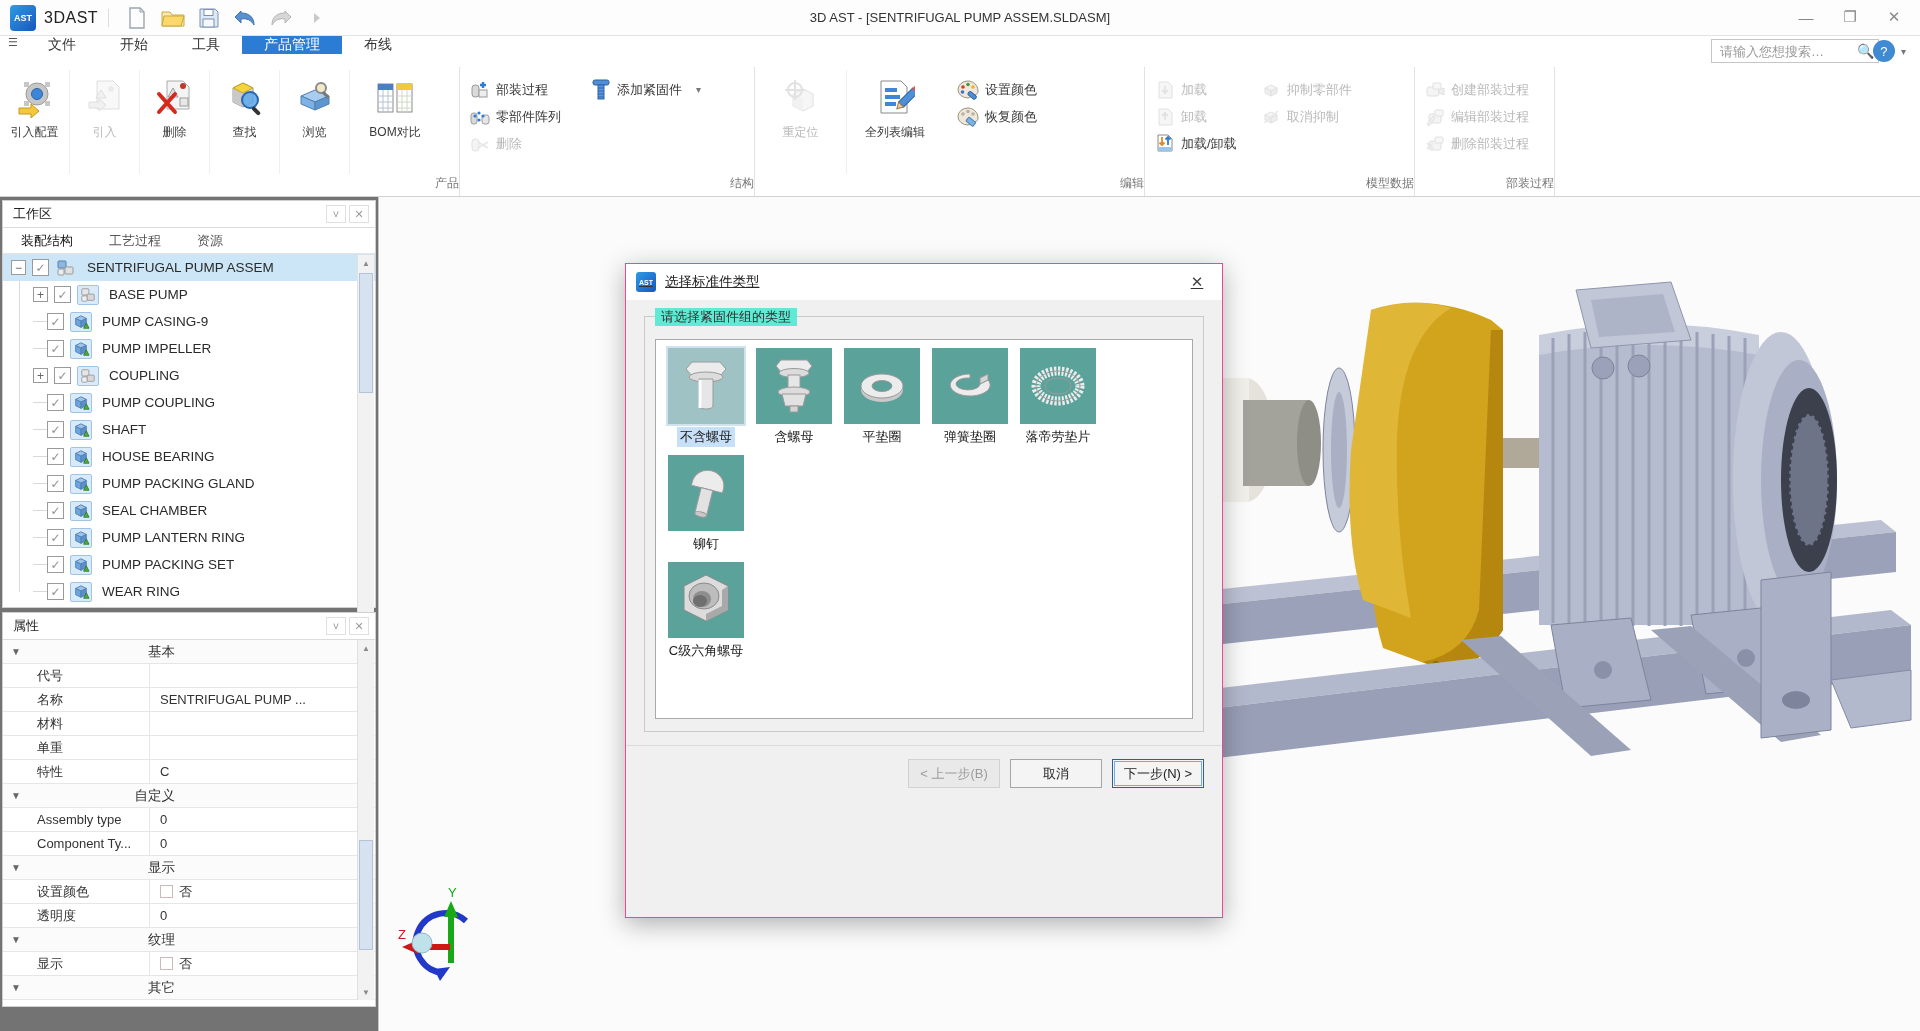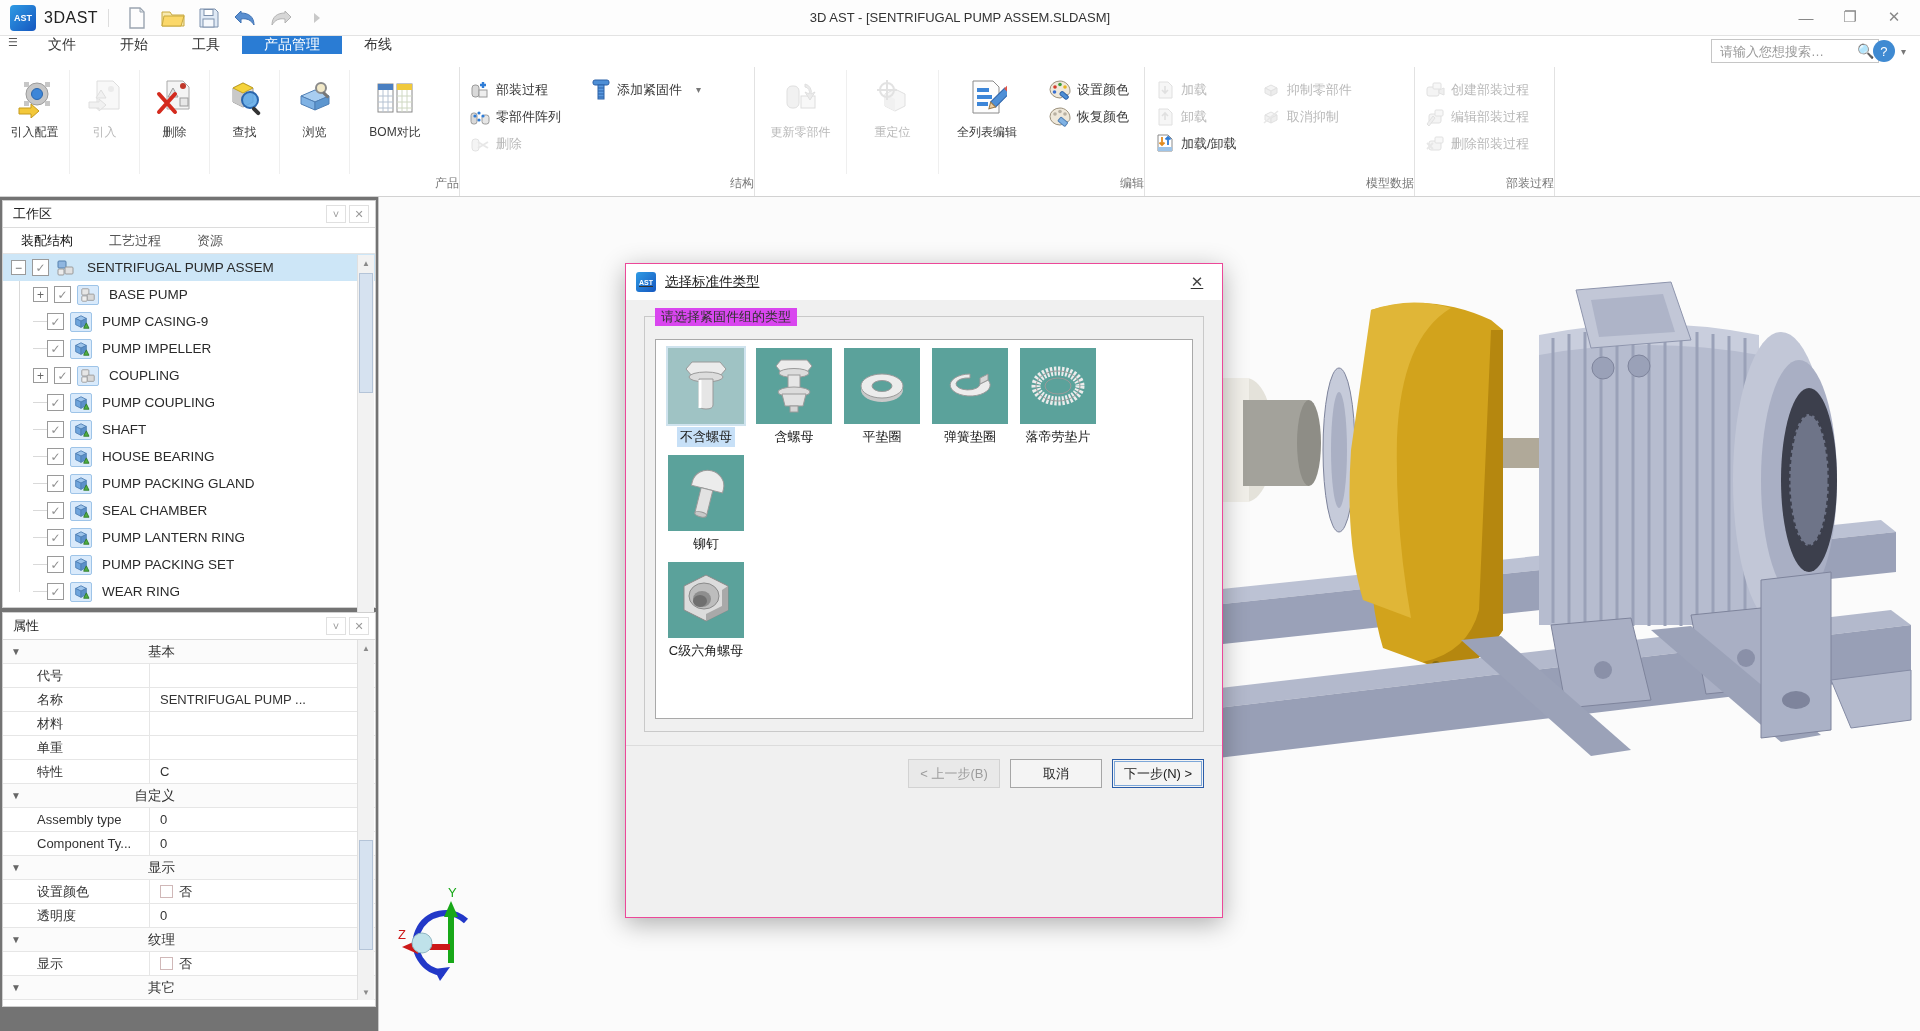--- a/index.html
+++ b/index.html
@@ -109,21 +109,21 @@
   
   #dialog { position:absolute; left:625px; top:263px; width:598px; height:655px; background:#f0f0f0;
     border:1px solid #ec4899; box-shadow:0 6px 24px rgba(0,0,0,.30);text-decoration:underline; }
   #dlg-title { height:36px; background:#fff; display:flex; align-items:center; padding:0 10px; }
   #dlg-icon { width:20px; height:20px; border-radius:3px; background:linear-gradient(135deg,#2f9be4,#1557c0);
     color:#fff; font-size:7px; font-weight:bold; display:flex; align-items:center; justify-content:center; }
   #dlg-title-text { margin-left:9px; font-size:13.5px; color:#1a1a1a; }
   #dlg-close { margin-left:auto; width:30px; text-align:center; color:#444; font-size:15px; }
   #dlg-close::before { content:"✕"; }
   #dlg-fieldset { position:absolute; left:18px; right:18px; top:52px; height:416px; border:1px solid #c9c9c9; }
-  #dlg-legend { position:absolute; left:10px; top:-9px; background:#d946ef; padding:0 6px; color:#333; }
+  #dlg-legend { position:absolute; left:10px; top:-9px; background:#5eead4; padding:0 6px; color:#333; }
   #dlg-list { position:absolute; left:10px; right:10px; top:22px; bottom:12px; background:#fff; border:1px solid #a9a9a9;
     padding:8px 6px; display:flex; flex-wrap:wrap; align-content:flex-start; }
   .tile { width:88px; display:flex; flex-direction:column; align-items:center; margin-bottom:8px; }
   .timg { width:76px; height:76px; background:#5ba29b; display:flex; align-items:center; justify-content:center; }
   .tile.selected .timg { background:#9fc3c4; outline:2px solid #cfe3ee; }
   .tile .tname { margin-top:3px; font-size:13px; color:#222; padding:1px 3px; white-space:nowrap; }
   .tile.selected .tname { background:#c7e0f7; }
   #dlg-sep { position:absolute; left:0; right:0; top:481px; height:1px; background:#dcdcdc; }
   #dlg-btns { position:absolute; right:18px; top:495px; display:flex; gap:10px; }
   .dbtn { min-width:92px; height:29px; display:flex; align-items:center; justify-content:center;
@@ -308,28 +308,20 @@
       </div>
     </div>
     <div class="glabel">结构</div>
   </div>
 
   <div class="rgroup" style="width:390px">
     <div style="display:flex">
       <div class="bigrow">
         <div class="bigbtn disabled" style="width:92px">
           <svg width="40" height="40" viewBox="0 0 40 40">
-              <rect x="6" y="8" width="12" height="22" rx="5" fill="#ddd" stroke="#aaa"></rect>
-              <rect x="20" y="18" width="14" height="12" fill="#eee" stroke="#aaa"></rect>
-              <path d="M24 6 a8 8 0 0 1 6 10 l4-2 -5 8 -5-8 4 2 a5 5 0 0 0-4-7 z" fill="#ccc" stroke="#aaa"></path>
-            </svg>
-          <div class="blabel">更新零部件</div>
-        </div>
-        <div class="bigbtn disabled" style="width:92px">
-          <svg width="40" height="40" viewBox="0 0 40 40">
               <path d="M12 16 l10-5 10 5 v12 l-10 5 -10-5 z" fill="#e8e8e8" stroke="#b0b0b0"></path>
               <path d="M12 16 l10 5 v12 l-10-5 z" fill="#dcdcdc"></path>
               <circle cx="14" cy="12" r="7" fill="none" stroke="#b5b5b5" stroke-width="2"></circle>
               <path d="M14 2 v20 M4 12 h20" stroke="#b5b5b5" stroke-width="2"></path>
             </svg>
           <div class="blabel">重定位</div>
         </div>
         <div class="bigbtn" style="width:96px">
           <svg width="40" height="40" viewBox="0 0 40 40">
               <path d="M6 3 h20 l6 6 v26 h-26 z" fill="#fdfdfd" stroke="#8a8a8a"></path>

